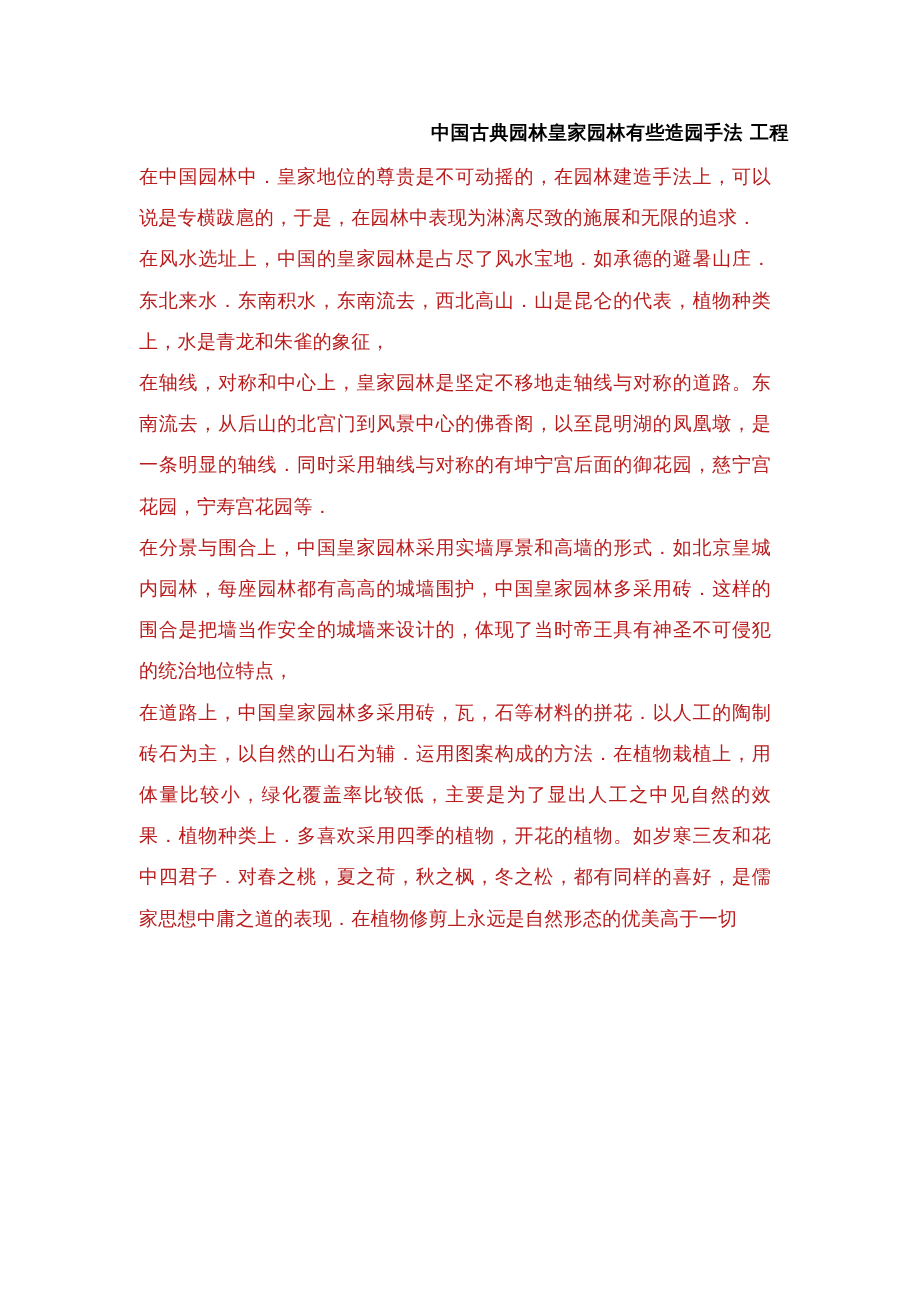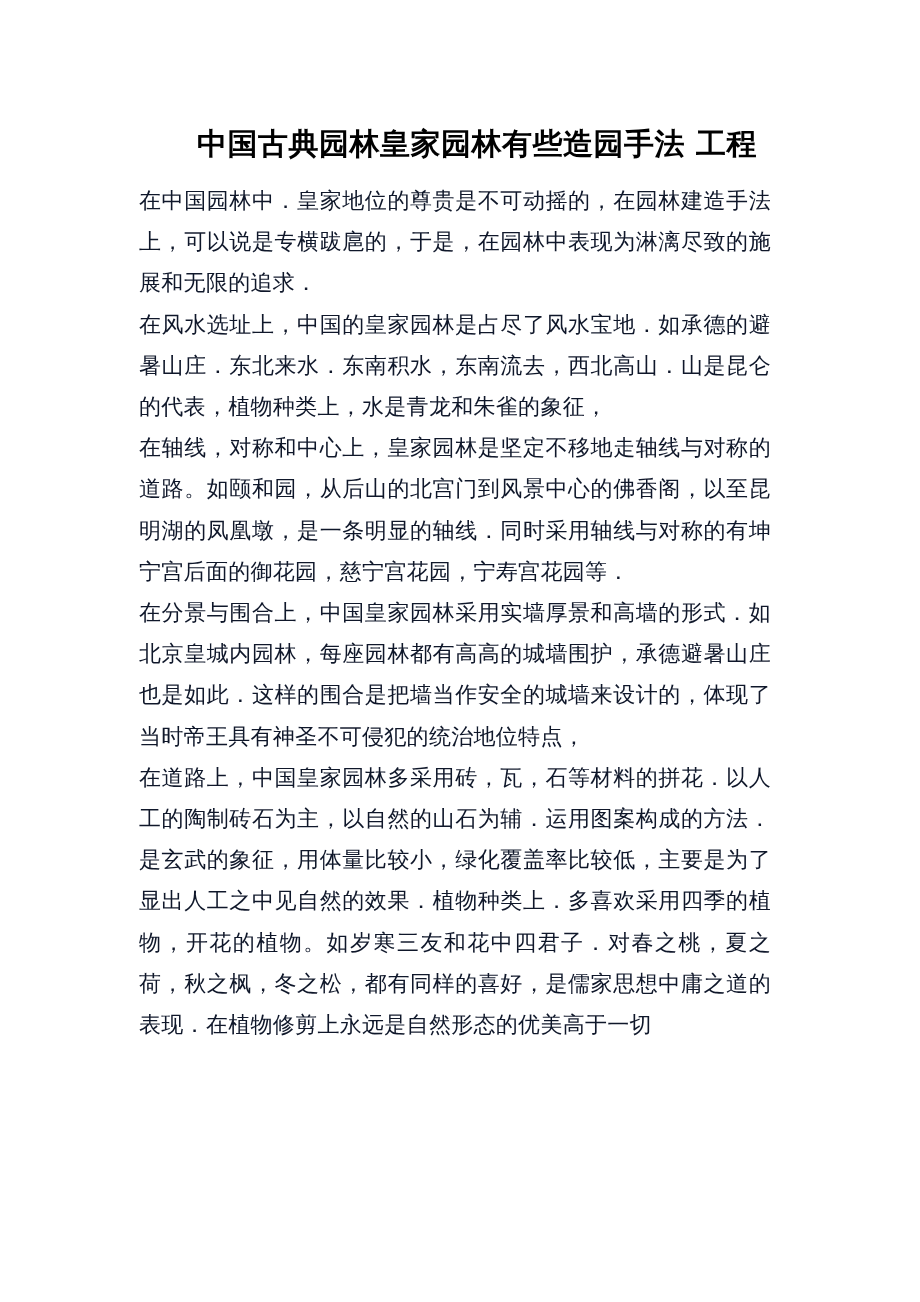--- a/index.html
+++ b/index.html
@@ -15,44 +15,44 @@
       font-family: "DejaVu Serif", "Liberation Serif", serif;
       color: #111111;
     }
     .page {
       position: absolute;
       left: 139px;
       top: 108px;
       width: 632px;
     }
     .title {
-      margin: 16px;
-      text-align: center;
-      font-size: 30px;
+      margin: 4px;
+      text-align: right;
+      font-size: 19px;
       font-weight: bold;
       line-height: 40px;
       letter-spacing: 0.5px;
       color: #000000;
       font-family: "DejaVu Sans", "Liberation Sans", sans-serif;
       position: relative;
       left: 22px;
     }
     .para {
       margin: 0;
-      font-size: 22px;
+      font-size: 19px;
       line-height: 41.2px;
       letter-spacing: 0.3px;
       text-align: justify;
       word-break: break-all;
-      color: #0f172a;
+      color: #b91c1c;
     }
   </style>
 </head>
 <body>
 
 <div class="page">
   <h1 class="title">中国古典园林皇家园林有些造园手法 工程</h1>
   <p class="para">在中国园林中．皇家地位的尊贵是不可动摇的，在园林建造手法上，可以说是专横跋扈的，于是，在园林中表现为淋漓尽致的施展和无限的追求．</p>
   <p class="para">在风水选址上，中国的皇家园林是占尽了风水宝地．如承德的避暑山庄．东北来水．东南积水，东南流去，西北高山．山是昆仑的代表，植物种类上，水是青龙和朱雀的象征，</p>
-  <p class="para">在轴线，对称和中心上，皇家园林是坚定不移地走轴线与对称的道路。如颐和园，从后山的北宫门到风景中心的佛香阁，以至昆明湖的凤凰墩，是一条明显的轴线．同时采用轴线与对称的有坤宁宫后面的御花园，慈宁宫花园，宁寿宫花园等．</p>
-  <p class="para">在分景与围合上，中国皇家园林采用实墙厚景和高墙的形式．如北京皇城内园林，每座园林都有高高的城墙围护，承德避暑山庄也是如此．这样的围合是把墙当作安全的城墙来设计的，体现了当时帝王具有神圣不可侵犯的统治地位特点，</p>
-  <p class="para">在道路上，中国皇家园林多采用砖，瓦，石等材料的拼花．以人工的陶制砖石为主，以自然的山石为辅．运用图案构成的方法．是玄武的象征，用体量比较小，绿化覆盖率比较低，主要是为了显出人工之中见自然的效果．植物种类上．多喜欢采用四季的植物，开花的植物。如岁寒三友和花中四君子．对春之桃，夏之荷，秋之枫，冬之松，都有同样的喜好，是儒家思想中庸之道的表现．在植物修剪上永远是自然形态的优美高于一切</p>
+  <p class="para">在轴线，对称和中心上，皇家园林是坚定不移地走轴线与对称的道路。东南流去，从后山的北宫门到风景中心的佛香阁，以至昆明湖的凤凰墩，是一条明显的轴线．同时采用轴线与对称的有坤宁宫后面的御花园，慈宁宫花园，宁寿宫花园等．</p>
+  <p class="para">在分景与围合上，中国皇家园林采用实墙厚景和高墙的形式．如北京皇城内园林，每座园林都有高高的城墙围护，中国皇家园林多采用砖．这样的围合是把墙当作安全的城墙来设计的，体现了当时帝王具有神圣不可侵犯的统治地位特点，</p>
+  <p class="para">在道路上，中国皇家园林多采用砖，瓦，石等材料的拼花．以人工的陶制砖石为主，以自然的山石为辅．运用图案构成的方法．在植物栽植上，用体量比较小，绿化覆盖率比较低，主要是为了显出人工之中见自然的效果．植物种类上．多喜欢采用四季的植物，开花的植物。如岁寒三友和花中四君子．对春之桃，夏之荷，秋之枫，冬之松，都有同样的喜好，是儒家思想中庸之道的表现．在植物修剪上永远是自然形态的优美高于一切</p>
 </div>
 
 </body></html>

